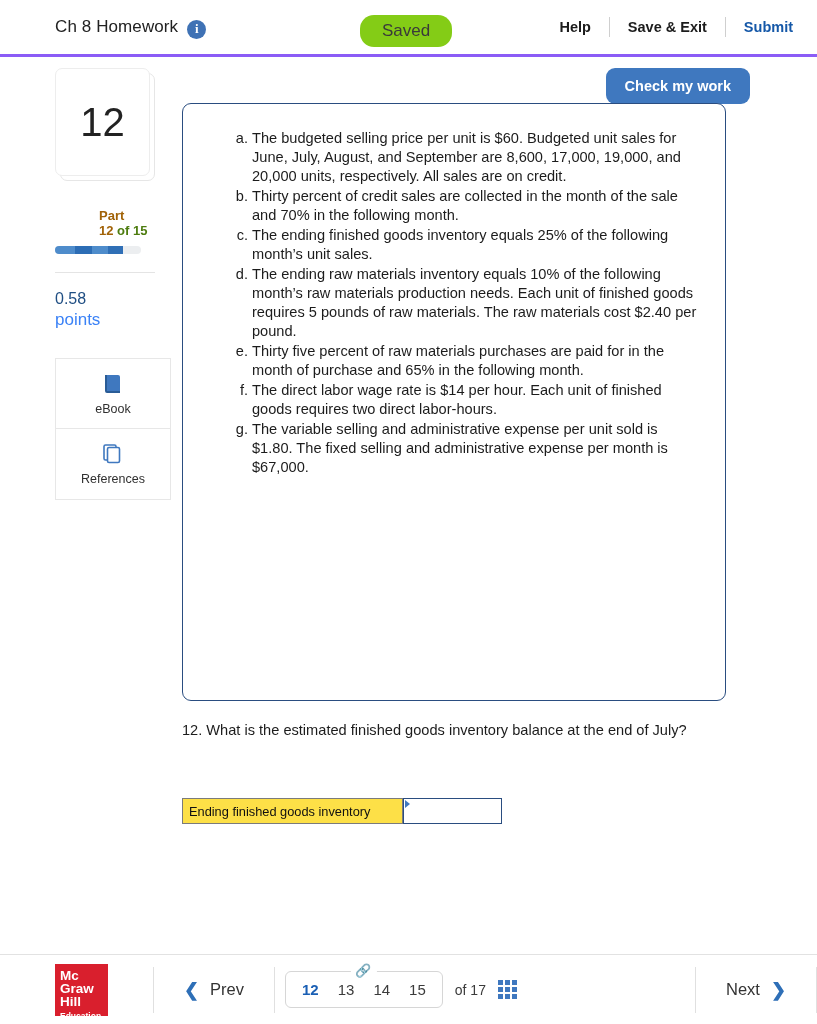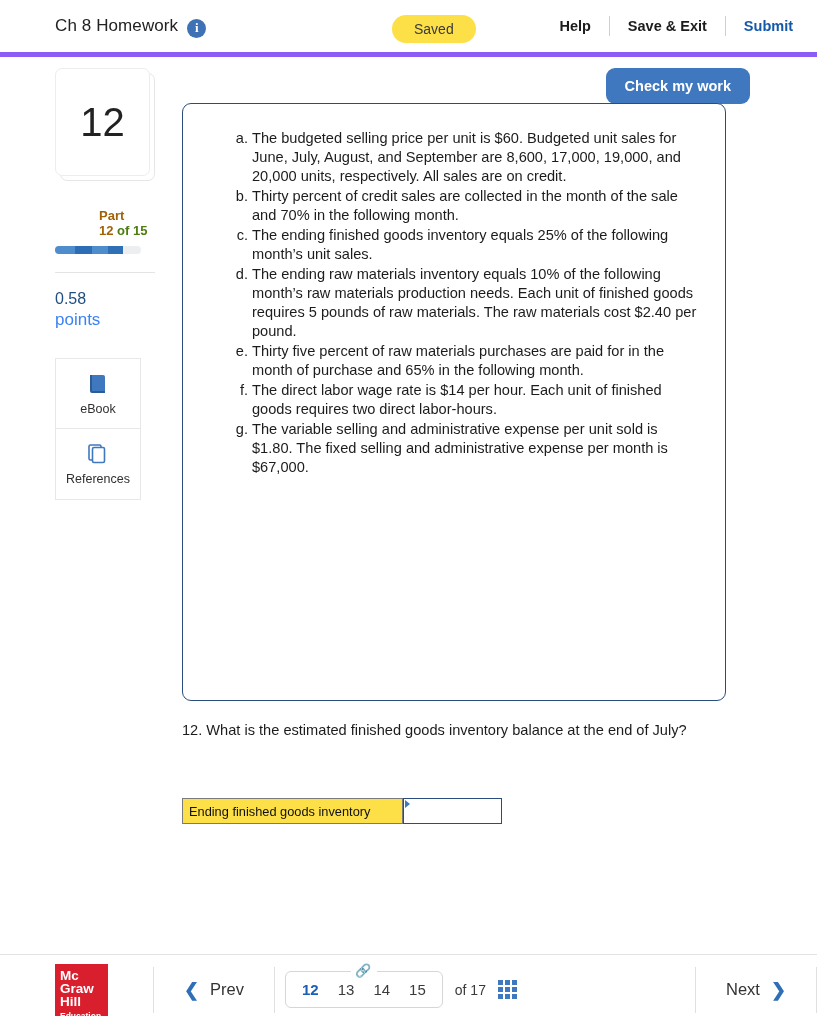--- a/index.html
+++ b/index.html
@@ -10,21 +10,21 @@
     background: #ffffff;
     font-family: "Liberation Sans", sans-serif;
     color: #1a1a1a;
     overflow: hidden;
     position: relative;
   }
 
   
   .header {
     height: 57px;
-    border-bottom: 5px solid #8b5cf6;
+    border-bottom: 3px solid #8b5cf6;
     display: flex;
     align-items: center;
     padding: 0 24px 0 55px;
     background: #fff;
     position: relative;
   }
   .hw-title {
     font-size: 17px;
     color: #222;
     font-weight: 400;
@@ -40,26 +40,26 @@
     font-family: "Liberation Serif", serif;
     display: inline-flex;
     align-items: center;
     justify-content: center;
     margin-left: 9px;
     position: relative;
     top: 2px;
   }
   .saved-pill {
     position: absolute;
-    left: 392px;
+    left: 360px;
     top: 15px;
-    background: #fde047;
+    background: #84cc16;
     border-radius: 14px;
     padding: 6px 22px;
-    font-size: 14px;
+    font-size: 17px;
     color: #3a3a3a;
   }
   .header-actions {
     margin-left: auto;
     display: flex;
     align-items: center;
     gap: 0;
   }
   .header-link {
     font-size: 14.5px;
@@ -145,21 +145,21 @@
     font-size: 16px;
     color: #1f4e83;
   }
   .points-lbl {
     font-size: 17px;
     color: #3b82f6;
     margin-top: 2px;
   }
   .tools { margin-top: 28px; }
   .tool-btn {
-    width: 86px; height: 71px;
+    width: 116px; height: 71px;
     border: 1px solid #e7e7e7;
     background: #fff;
     display: flex; flex-direction: column;
     align-items: center; justify-content: center;
     gap: 6px;
     cursor: pointer;
     font-family: "Liberation Sans", sans-serif;
   }
   .tool-btn + .tool-btn { border-top: none; }
   .tool-lbl { font-size: 12.5px; color: #303030; }

